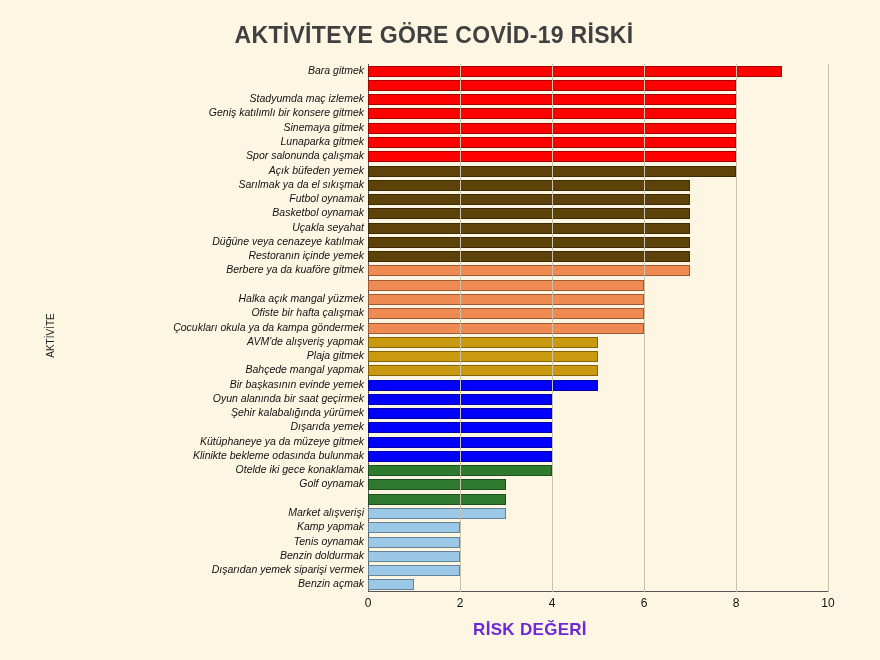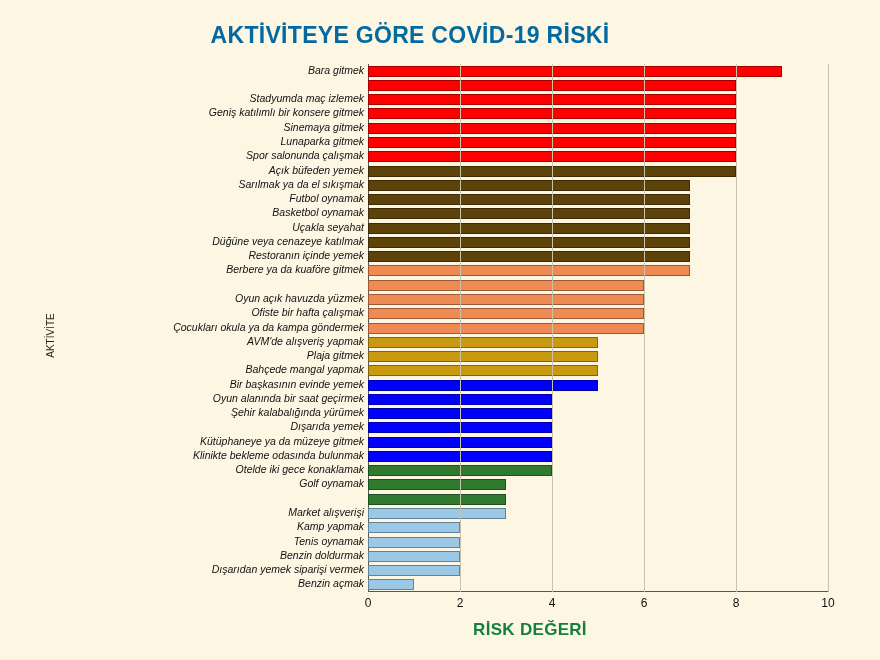--- a/index.html
+++ b/index.html
@@ -20,43 +20,44 @@
     background: #fdf6e3;
   }
   #chart-title {
     position: absolute;
     top: 22px;
     left: 0;
     width: 820px;
     text-align: center;
     font-size: 23px;
     font-weight: bold;
-    color: #0369a1;
+    color: #404040;
     letter-spacing: 0.3px;
+    padding-left: 24px;
   }
   #ylabel {
     position: absolute;
     left: 10px;
     top: 330px;
     width: 80px;
     text-align: center;
     font-size: 10px;
     color: #222;
     transform: rotate(-90deg);
     transform-origin: center center;
   }
   #xlabel {
     position: absolute;
     left: 370px;
     top: 620px;
     width: 320px;
     text-align: center;
     font-size: 17px;
     font-weight: bold;
-    color: #15803d;
+    color: #6d28d9;
     letter-spacing: 0.3px;
   }
   #plot {
     position: absolute;
     left: 368px;
     top: 64px;
     width: 460px;
     height: 528px;
   }
   .gridline {
@@ -192,21 +193,21 @@
         </div>
         <div class="row" style="top: 201.419px;">
           <div class="bar" style="width: 322px; background: rgb(239, 139, 82);"></div>
           <div class="cat-label">Berbere ya da kuaföre gitmek</div>
         </div>
         <div class="row" style="top: 215.689px;">
           <div class="bar" style="width: 276px; background: rgb(239, 139, 82);"></div>
         </div>
         <div class="row" style="top: 229.959px;">
           <div class="bar" style="width: 276px; background: rgb(239, 139, 82);"></div>
-          <div class="cat-label">Oyun açık havuzda yüzmek</div>
+          <div class="cat-label">Halka açık mangal yüzmek</div>
         </div>
         <div class="row" style="top: 244.23px;">
           <div class="bar" style="width: 276px; background: rgb(239, 139, 82);"></div>
           <div class="cat-label">Ofiste bir hafta çalışmak</div>
         </div>
         <div class="row" style="top: 258.5px;">
           <div class="bar" style="width: 276px; background: rgb(239, 139, 82);"></div>
           <div class="cat-label">Çocukları okula ya da kampa göndermek</div>
         </div>
         <div class="row" style="top: 272.77px;">

